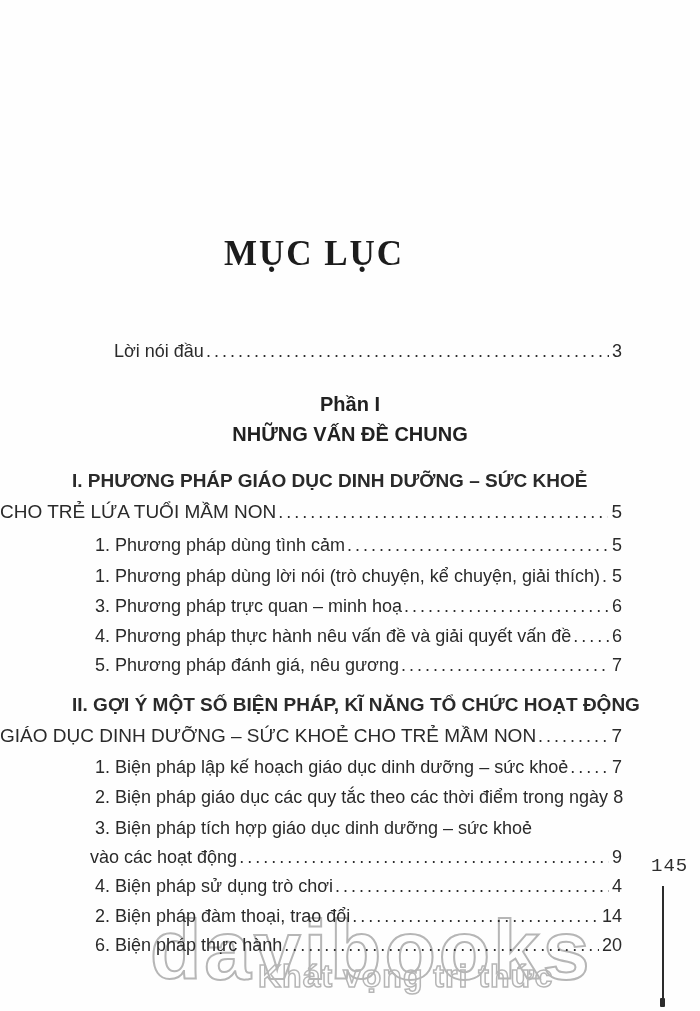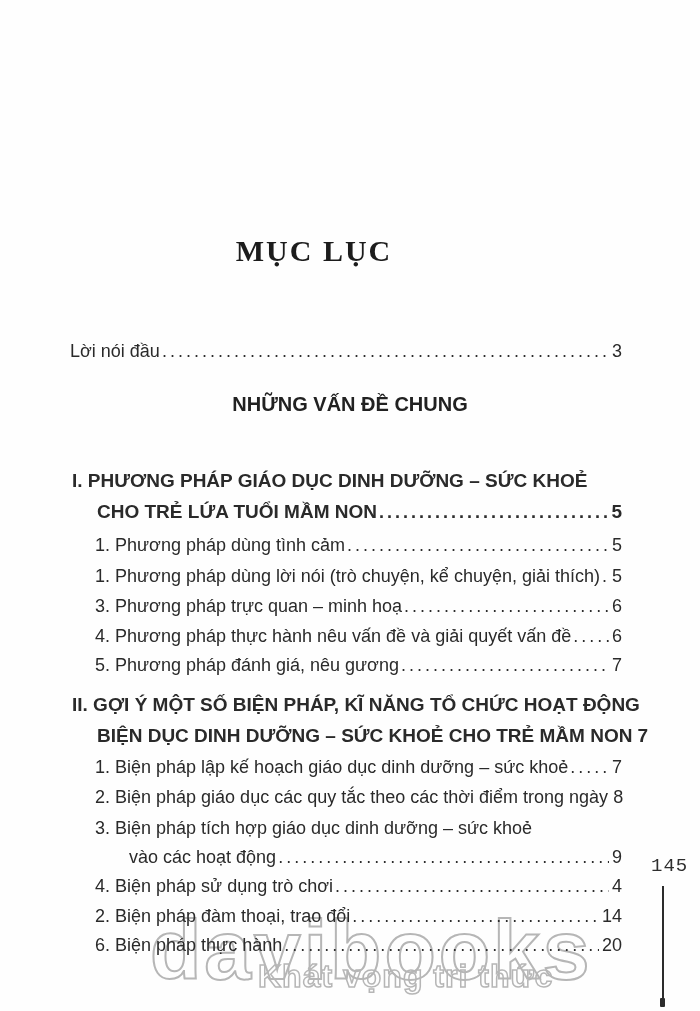--- a/index.html
+++ b/index.html
@@ -1,39 +1,39 @@
 <!DOCTYPE html>
 <html><head>
 <meta charset="utf-8">
 <style>
   html,body{margin:0;padding:0;}
   body{width:700px;height:1011px;background:#fdfdfd;position:relative;overflow:hidden;
        font-family:"Liberation Sans",sans-serif;color:#2a2a2a;}
   .page{position:absolute;inset:0;background:#fefefe;}
 
   .title{position:absolute;top:234px;left:0;width:628px;text-align:center;
-         font-family:"Liberation Serif",serif;font-weight:bold;font-size:30px;
+         font-family:"Liberation Serif",serif;font-weight:bold;font-size:35px;
          letter-spacing:2px;color:#1c1c1c;}
 
   .part{position:absolute;top:389px;left:0;width:700px;text-align:center;
         font-weight:bold;font-size:20px;line-height:30px;color:#212121;}
 
   .toc{position:absolute;top:336px;left:0;width:622px;z-index:2;}
   .row{display:flex;align-items:baseline;line-height:30px;font-size:18px;height:30px;}
   .row .t{white-space:nowrap;}
   .leader{flex:1;overflow:hidden;white-space:nowrap;margin:0 3px 0 2px;color:#2d2d2d;}
   .leader::after{content:". . . . . . . . . . . . . . . . . . . . . . . . . . . . . . . . . . . . . . . . . . . . . . . . . . . . . . . . . . . . . . . . . . . . . . . . . . . . . . . . . . . . . . . . . . . . . . . . . . . . . . . .";
         letter-spacing:-1px;font-size:18px;}
   .pg{white-space:nowrap;}
 
-  .plain{padding-left:70px;}
+  .plain{padding-left:114px;}
   .section{padding-left:72px;font-weight:bold;font-size:19px;}
-  .section-cont{padding-left:97px;font-weight:bold;font-size:19px;}
+  .section-cont{font-weight:normal;font-size:19px;}
   .item{padding-left:95px;}
-  .item-cont{padding-left:113px;margin-left:16px;}
+  .item-cont{padding-left:90px;}
 
   .m100{margin-top:100px}.m10{margin-top:10px}.m3{margin-top:3px}
   .m1{margin-top:1px}.m0{margin-top:0}.mn1{margin-top:-1px}
 
   .wm{position:absolute;z-index:1;color:transparent;-webkit-text-stroke:2px #b6b6b6;
       font-weight:bold;white-space:nowrap;}
   .wm-brand{top:862px;left:150px;font-size:84px;letter-spacing:3px;margin-top:40px;}
   .wm-slogan{top:958px;left:258px;font-size:32px;letter-spacing:1px;-webkit-text-stroke:1.5px #b6b6b6;}
 
   .folio{position:absolute;top:855px;left:651px;font-family:Liberation Mono, monospace;
@@ -42,20 +42,21 @@
   .vrule-blob{position:absolute;top:998px;left:660px;width:5px;height:9px;background:#2c2c2c;border-radius:1px;}
 </style>
 </head>
 <body>
 
 <div class="page">
 
   <div class="title">MỤC LỤC</div>
 
   <div class="part">
+    <div>Phần I</div>
     <div>NHỮNG VẤN ĐỀ CHUNG</div>
   </div>
 
   <div class="wm wm-brand">davibooks</div>
   <div class="wm wm-slogan">Khát vọng tri thức</div>
 
   <div class="toc">
 
     <div class="row plain">
       <span class="t">Lời nói đầu</span>
@@ -95,21 +96,21 @@
     <div class="row item mn1">
       <span class="t">5. Phương pháp đánh giá, nêu gương</span>
       <span class="leader"></span>
       <span class="pg">7</span>
     </div>
 
     <div class="row section m10">
       <span class="t">II. GỢI Ý MỘT SỐ BIỆN PHÁP, KĨ NĂNG TỔ CHỨC HOẠT ĐỘNG</span>
     </div>
     <div class="row section-cont m1">
-      <span class="t">BIỆN DỤC DINH DƯỠNG – SỨC KHOẺ CHO TRẺ MẦM NON</span>
+      <span class="t">GIÁO DỤC DINH DƯỠNG – SỨC KHOẺ CHO TRẺ MẦM NON</span>
       <span class="leader"></span>
       <span class="pg">7</span>
     </div>
 
     <div class="row item m1">
       <span class="t">1. Biện pháp lập kế hoạch giáo dục dinh dưỡng – sức khoẻ</span>
       <span class="leader"></span>
       <span class="pg">7</span>
     </div>
     <div class="row item m0">

